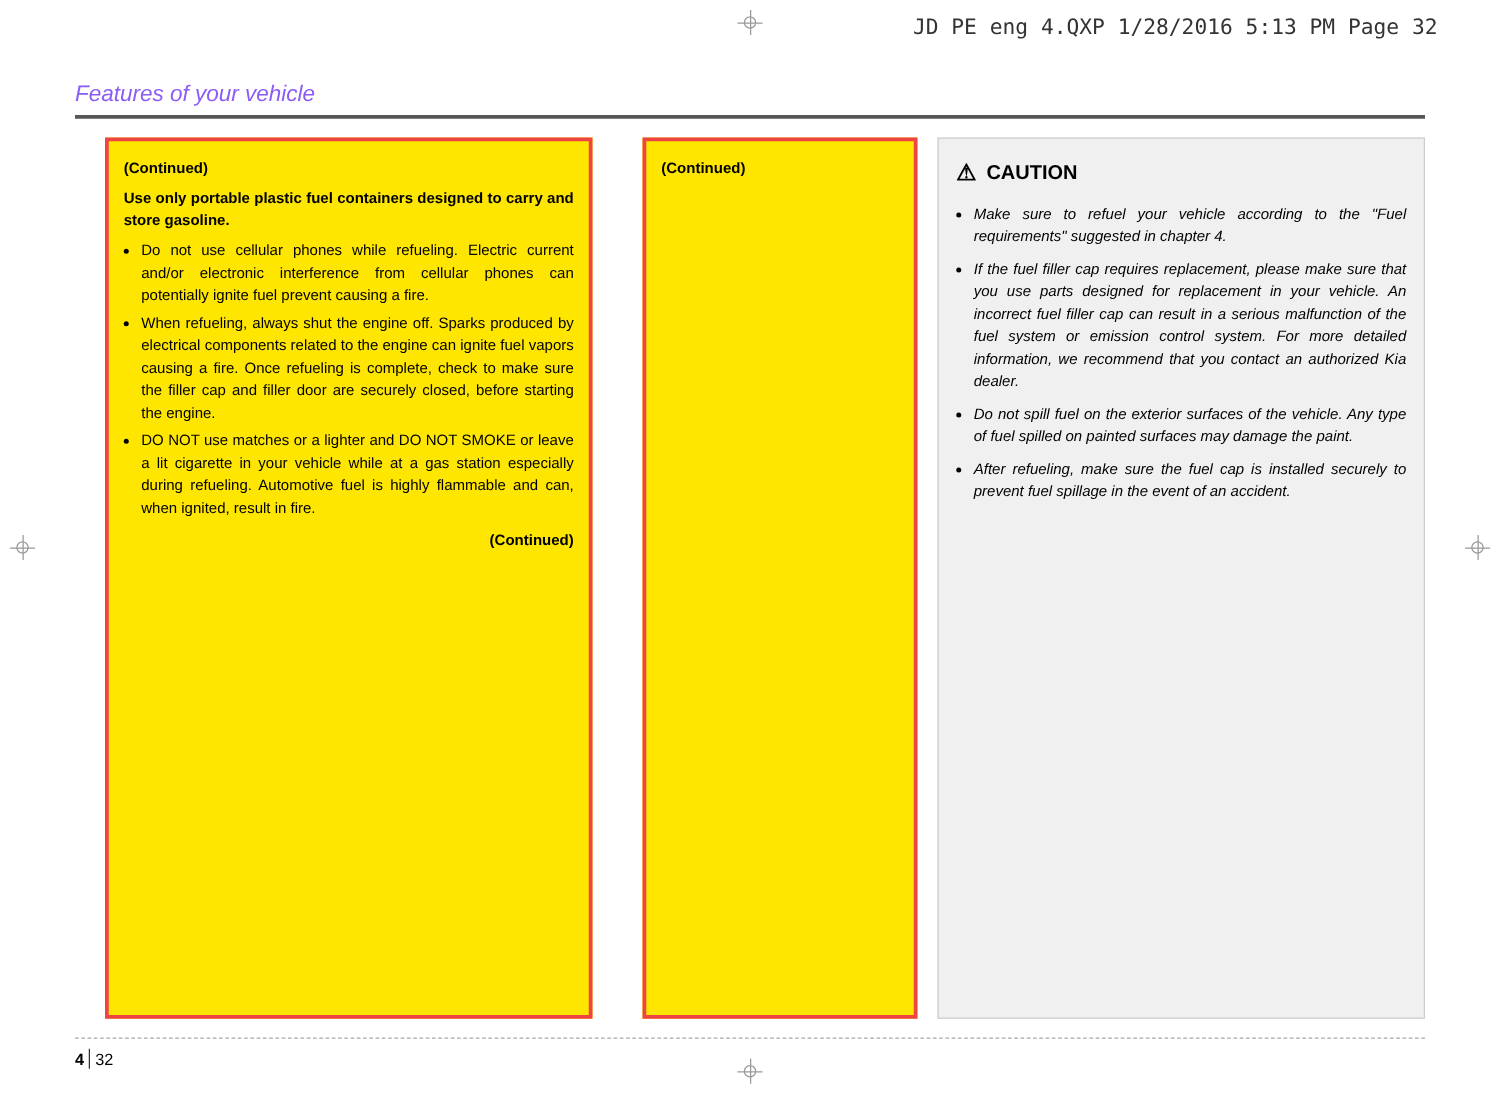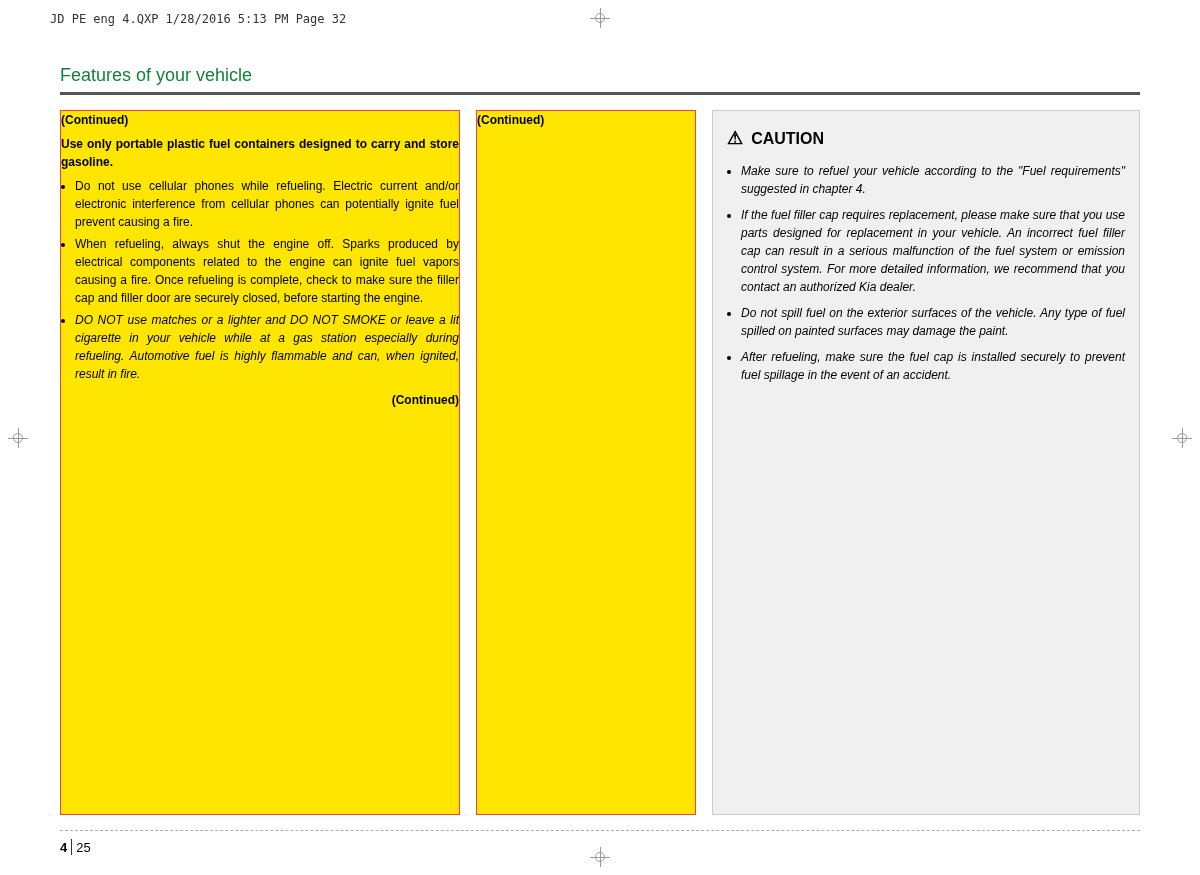--- a/index.html
+++ b/index.html
@@ -48,36 +48,38 @@
       left: 50%;
       transform: translate(-50%, -50%);
     }
 
     
     .metadata-bar {
       position: absolute;
       top: 12px;
       left: 50px;
       right: 50px;
-      font-size: 12px;
+      font-size: 17px;
       color: #333;
       font-family: monospace;
+      text-align: right;
     }
 
     
     .page-header {
       position: absolute;
       top: 65px;
       left: 60px;
       right: 60px;
     }
 
     .page-title {
       font-size: 18px;
-      color: #15803d;
+      color: #8b5cf6;
+      font-style: italic;
       font-weight: normal;
       margin-bottom: 6px;
     }
 
     .page-title-underline {
       height: 3px;
       background: #555;
       width: 100%;
     }
 
@@ -88,24 +90,26 @@
       left: 60px;
       right: 60px;
       bottom: 60px;
       display: flex;
       gap: 16px;
     }
 
     
     .warning-box {
       background: #FFE600;
-      border: 1px solid #ef4444;
+      border: 3px solid #ef4444;
+      padding: 12px;
       flex: 1;
       font-size: 12px;
       line-height: 1.5;
+      margin-left: 24px;
     }
 
     .warning-box-title {
       font-weight: bold;
       margin-bottom: 6px;
       font-size: 12px;
     }
 
     .warning-box p {
       margin-bottom: 4px;
@@ -234,21 +238,21 @@
 </div>
 
 <div class="main-content">
 
   <div class="warning-box">
     <div class="warning-box-title">(Continued)</div>
     <p style="text-align:justify; margin-bottom:6px;font-weight:bold;">Use only portable plastic fuel containers designed to carry and store gasoline.</p>
     <ul>
       <li style="text-align:justify;">Do not use cellular phones while refueling. Electric current and/or electronic interference from cellular phones can potentially ignite fuel prevent causing a fire.</li>
       <li style="text-align:justify;">When refueling, always shut the engine off. Sparks produced by electrical components related to the engine can ignite fuel vapors causing a fire. Once refueling is complete, check to make sure the filler cap and filler door are securely closed, before starting the engine.</li>
-      <li style="text-align:justify;font-style:italic;">DO NOT use matches or a lighter and DO NOT SMOKE or leave a lit cigarette in your vehicle while at a gas station especially during refueling. Automotive fuel is highly flammable and can, when ignited, result in fire.</li>
+      <li style="text-align:justify;">DO NOT use matches or a lighter and DO NOT SMOKE or leave a lit cigarette in your vehicle while at a gas station especially during refueling. Automotive fuel is highly flammable and can, when ignited, result in fire.</li>
     </ul>
     <div class="continued-footer">(Continued)</div>
   </div>
 
   <div class="warning-box" style="max-width: 220px; flex: 0 0 220px;">
     <div class="warning-box-title">(Continued)</div>
   </div>
 
   <div class="caution-box">
     <div class="caution-title">
@@ -263,15 +267,15 @@
     </ul>
   </div>
 
 </div>
 
 <div class="footer">
   <div class="footer-line"></div>
   <div class="footer-pagination">
     <span class="page-num">4</span>
     <div class="divider"></div>
-    <span>25</span>
+    <span>32</span>
   </div>
 </div>
 
 </body></html>

